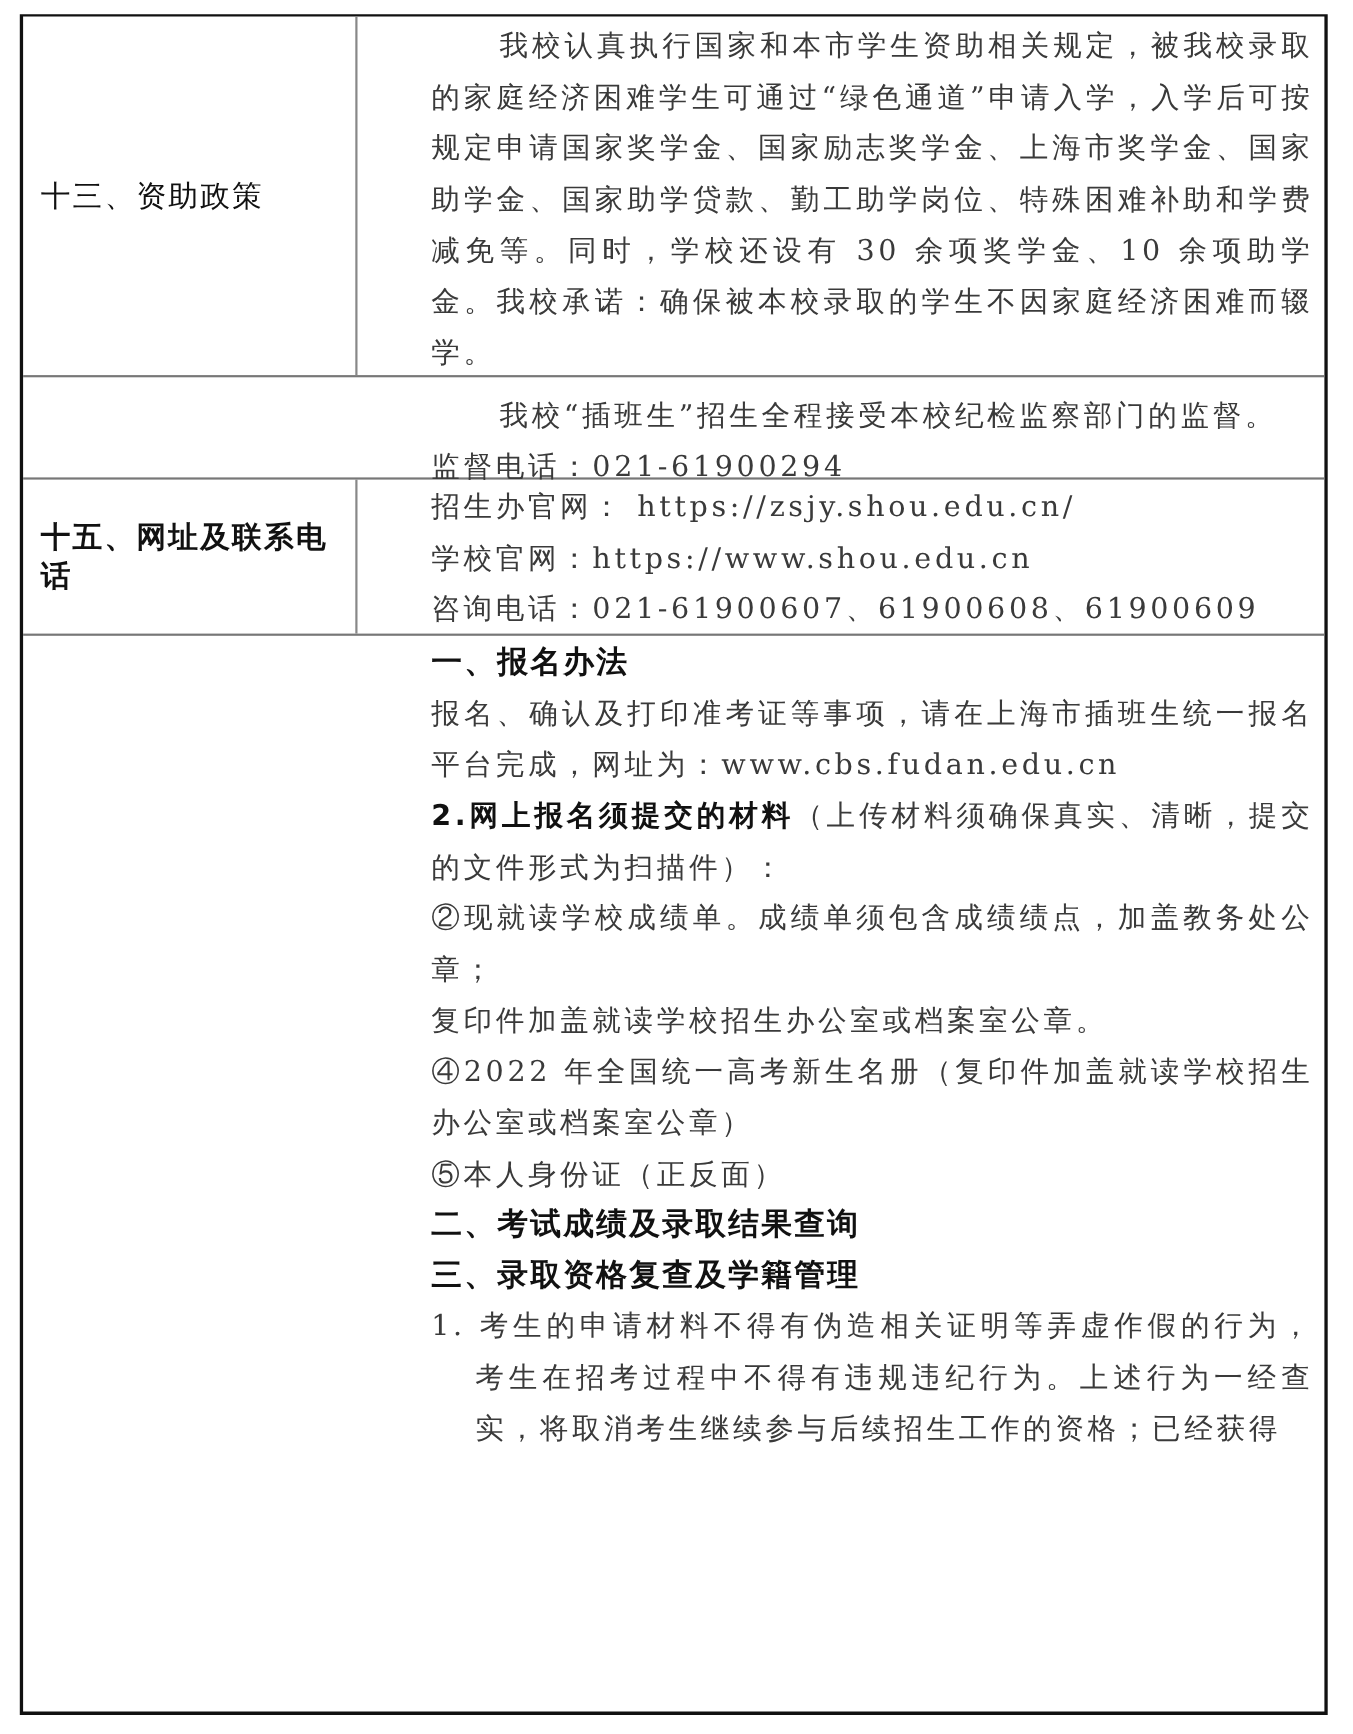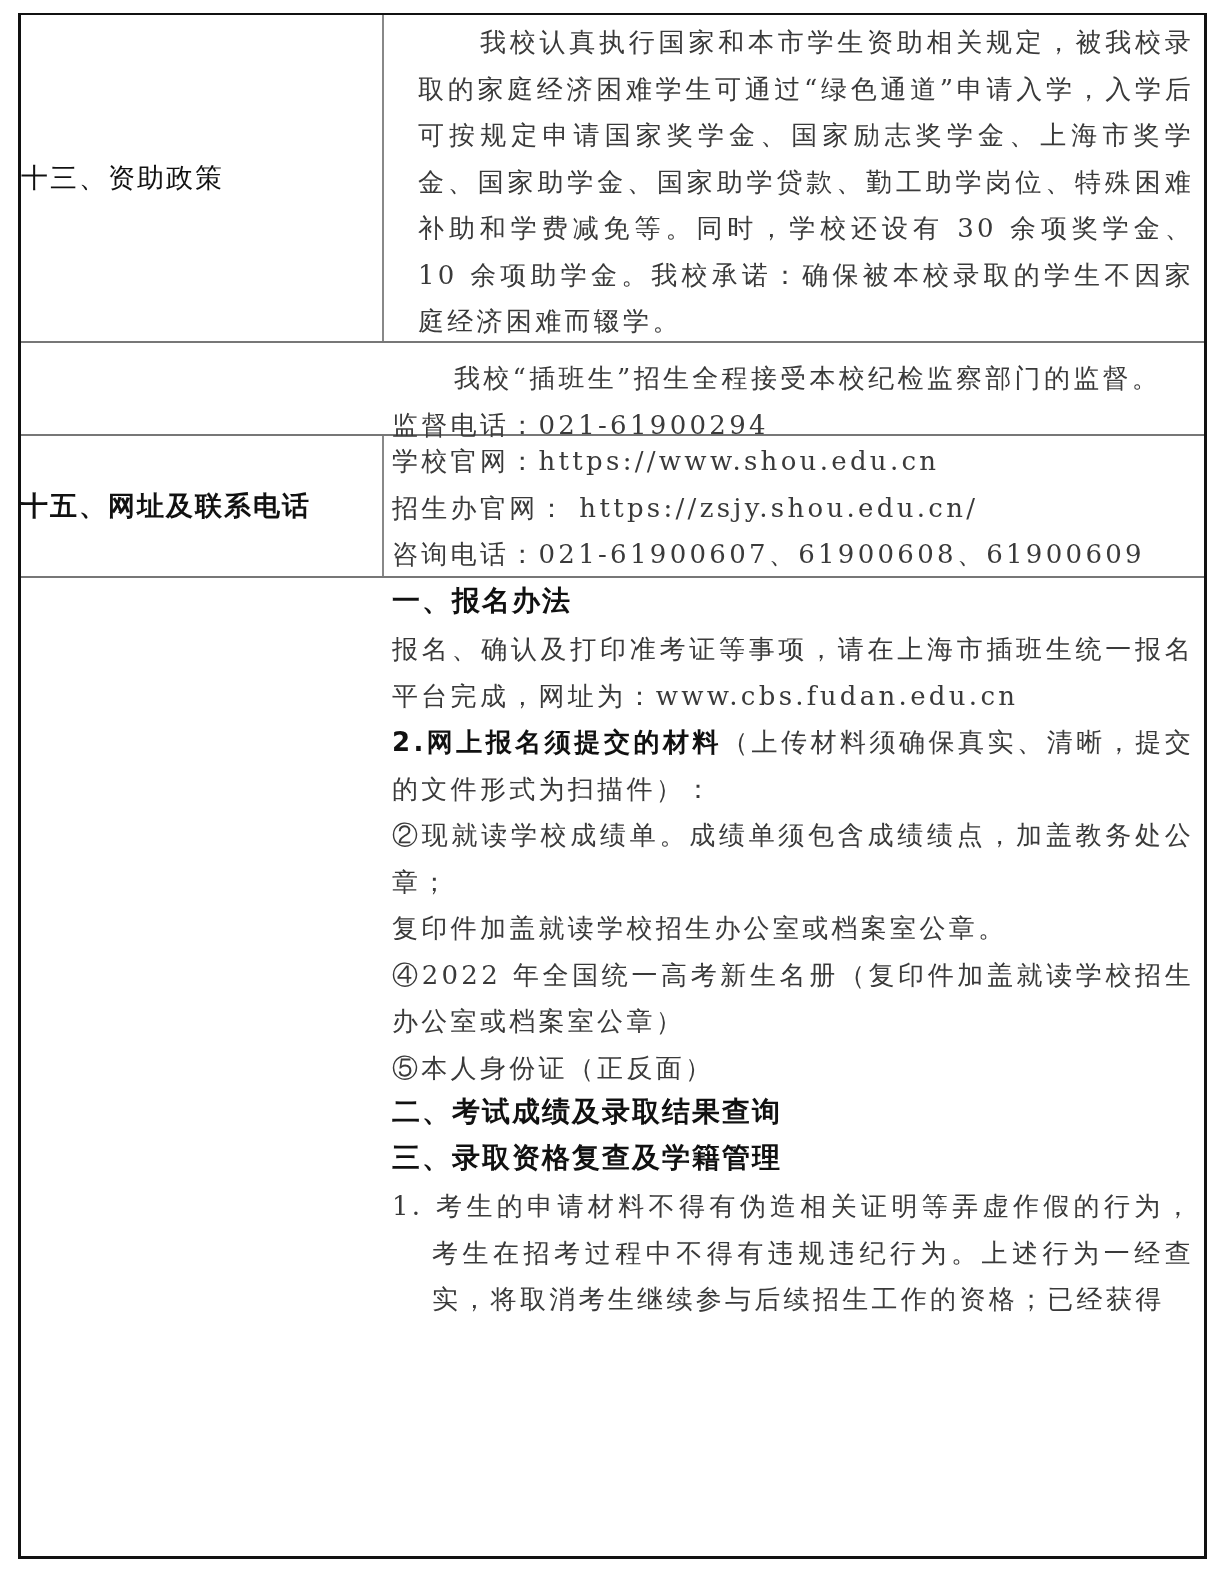--- a/index.html
+++ b/index.html
@@ -3,59 +3,59 @@
 <meta charset="utf-8">
 <style>
   html, body { margin: 0; padding: 0; background: #ffffff; }
   body { width: 1230px; height: 1576px; position: relative; overflow: hidden;
          font-family: "DejaVu Serif", "Liberation Serif", serif; color: #333; }
   .table { position: absolute; left: 18px; top: 13px; width: 1189px; height: 1546px;
            border-left: 3px solid #111; border-top: 2px solid #111; border-right: 3px solid #111; border-bottom: 3px solid #111;
            box-sizing: border-box; }
   .row { position: absolute; left: 0; right: 0; border-bottom: 2px solid #777; box-sizing: border-box; }
   .row.last { border-bottom: none; }
-  .col-label { position: absolute; left: 0; top: 0; bottom: 0; width: 363px; border-right: 2px solid #888;
-               box-sizing: border-box; display: flex; align-items: center; }
+  .col-label { position: absolute; left: 0; top: 0; bottom: 0; width: 304px; border-right: 2px solid #888;
+               box-sizing: border-box; display: flex; align-items: center; padding-left: 16px; }
   .col-content { position: absolute; left: 359px; right: 0; top: 0; bottom: 0; padding: 0 10px 0 12px; box-sizing: border-box; }
   .label { font-size: 27px; font-family: "DejaVu Sans", "Liberation Sans", sans-serif; font-weight: bold; color: #111; letter-spacing: 2px; }
   .label.light { font-weight: normal; }
   .para { font-size: 26px; line-height: 46.5px; letter-spacing: 3.3px; text-align: justify; margin: 0; color: #3a3a3a; }
   .indent { text-indent: 62px; }
-  .heading { font-size: 28px; line-height: 46px; font-weight: bold; font-family: Liberation Mono, monospace; color: #111; letter-spacing: 2px; }
+  .heading { font-size: 28px; line-height: 46px; font-weight: bold; font-family: Liberation Serif, serif; color: #111; letter-spacing: 2px; }
   .bold { font-weight: bold; color: #111; font-family: "DejaVu Sans", "Liberation Sans", sans-serif; }
   .hang { padding-left: 40px; text-indent: -40px; }
 </style>
 </head>
 <body>
 
 <div class="table">
 
   <div class="row" style="top:0; height:328px;">
     <div class="col-label">
       <span class="label light">十三、资助政策</span>
     </div>
-    <div class="col-content" style="padding-top:4px;margin-left:26px;">
+    <div class="col-content" style="padding-top:4px;">
       <p class="para indent">我校认真执行国家和本市学生资助相关规定，被我校录取的家庭经济困难学生可通过“绿色通道”申请入学，入学后可按规定申请国家奖学金、国家励志奖学金、上海市奖学金、国家助学金、国家助学贷款、勤工助学岗位、特殊困难补助和学费减免等。同时，学校还设有 30 余项奖学金、10 余项助学金。我校承诺：确保被本校录取的学生不因家庭经济困难而辍学。</p>
     </div>
   </div>
 
   <div class="row" style="top:328px; height:93px;">
     <div class="col-content" style="padding-top:12px;">
       <p class="para indent">我校“插班生”招生全程接受本校纪检监察部门的监督。</p>
       <p class="para">监督电话：021-61900294</p>
     </div>
   </div>
 
   <div class="row" style="top:421px; height:142px;">
     <div class="col-label">
       <span class="label">十五、网址及联系电话</span>
     </div>
     <div class="col-content" style="padding-top:2px;">
+      <p class="para">招生办官网： https://zsjy.shou.edu.cn/</p>
       <p class="para">学校官网：https://www.shou.edu.cn</p>
-      <p class="para">招生办官网： https://zsjy.shou.edu.cn/</p>
       <p class="para">咨询电话：021-61900607、61900608、61900609</p>
     </div>
   </div>
 
   <div class="row last" style="top:563px; bottom:0;">
     <div class="col-content" style="padding-top:2px;">
       <div class="heading">一、报名办法</div>
       <p class="para">报名、确认及打印准考证等事项，请在上海市插班生统一报名平台完成，网址为：www.cbs.fudan.edu.cn</p>
       <p class="para"><span class="bold">2.网上报名须提交的材料</span><span>（上传材料须确保真实、清晰，提交的文件形式为扫描件）：</span></p>
       <p class="para">②现就读学校成绩单。成绩单须包含成绩绩点，加盖教务处公章；</p>

